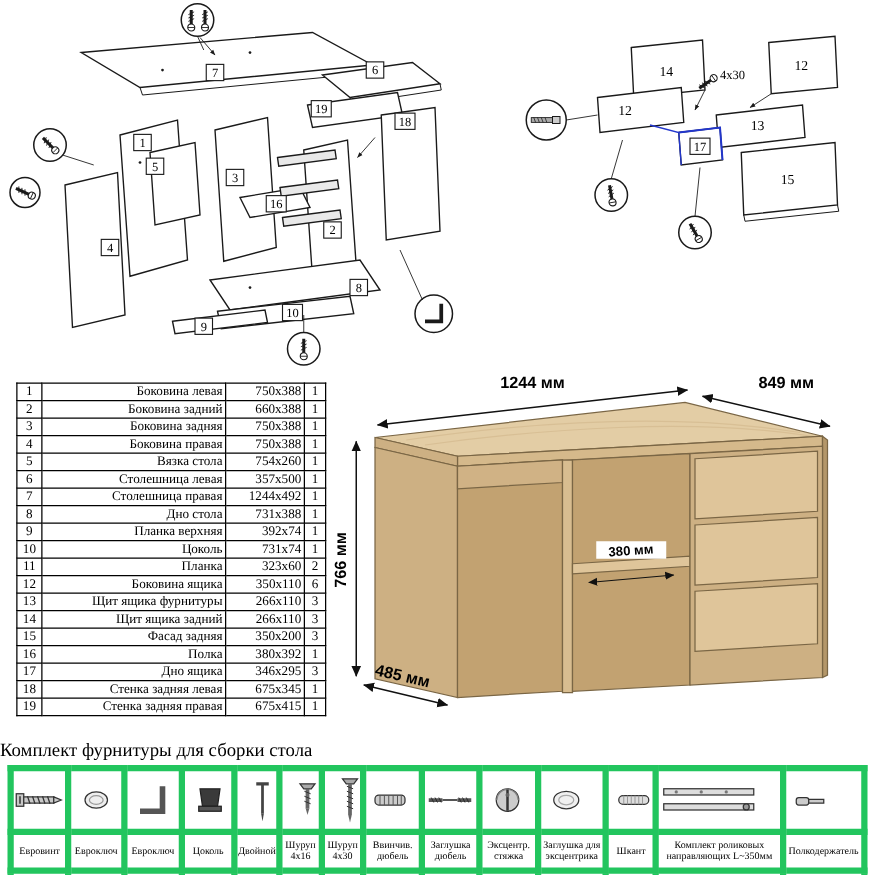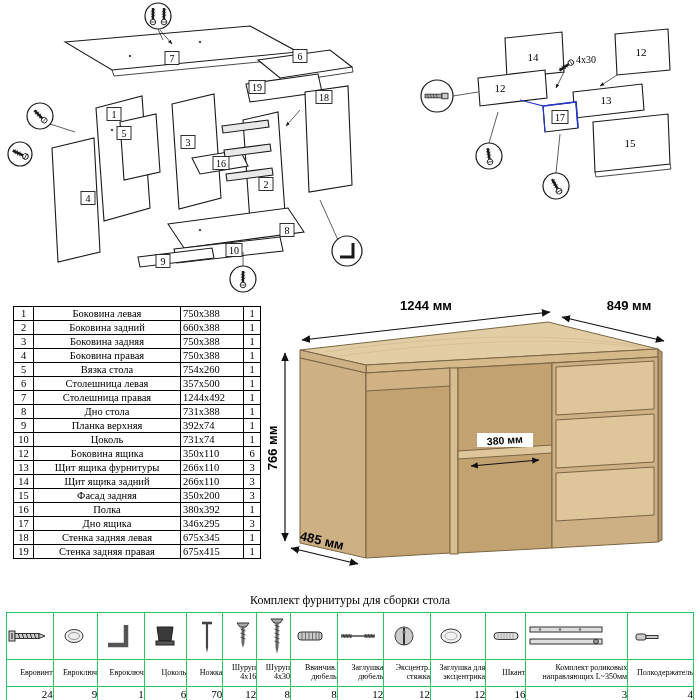--- a/index.html
+++ b/index.html
@@ -9,26 +9,26 @@
   .desk-svg{position:absolute;left:255px;top:296px;}
   .plbl rect{fill:#fff;stroke:#1a1a1a;stroke-width:.9;}
   .plbl text{font:10px "Liberation Serif",serif;fill:#000;stroke:none;text-anchor:middle;}
   .pnum{font:11px "Liberation Serif",serif;fill:#000;stroke:none;text-anchor:middle;}
   .pnum-s{font:10px "Liberation Serif",serif;fill:#000;stroke:none;}
   .dim-text{font:bold 13px "Liberation Sans",sans-serif;fill:#000;stroke:none;}
   .dim-text-s{font:bold 10.5px "Liberation Sans",sans-serif;fill:#000;stroke:none;}
   .parts-table{position:absolute;left:13px;top:306px;border-collapse:collapse;background:#fff;}
   .parts-table td{border:1px solid #000;font-size:10.5px;height:13px;padding:0 2px;line-height:1.05;white-space:nowrap;}
   .c-num{width:15px;text-align:center;}
-  .c-name{width:142px;text-align:center;}
-  .c-size{width:58px;text-align:left;}
+  .c-name{width:142px;text-align:right;}
+  .c-size{width:58px;text-align:right;}
   .c-qty{width:12px;text-align:center;}
-  .hw-title{position:absolute;left:0;top:593px;width:100%;text-align:center;font-size:12px;}
+  .hw-title{position:absolute;left:0;top:593px;width:100%;font-size:15px;}
   .hw-table{position:absolute;left:6px;top:612px;width:688px;border-collapse:collapse;table-layout:fixed;}
-  .hw-table td{border:1px solid #22c55e;text-align:right;vertical-align:middle;padding:0;overflow:hidden;}
+  .hw-table td{border:5px solid #22c55e;text-align:center;vertical-align:middle;padding:0;overflow:hidden;}
   .hw-icon-cell{height:46px;}
   .hw-name{font-size:8px;line-height:1.1;height:26px;padding:0 1px;}
   .hw-qty{font-size:11px;height:14px;}
 </style>
 </head>
 <body>
 
 <div class="page">
 
   <svg class="top-svg" width="700" height="300" viewBox="0 0 700 300">
@@ -251,20 +251,26 @@
           <td class="c-size">392x74</td>
           <td class="c-qty">1</td>
         </tr>
       <tr>
           <td class="c-num">10</td>
           <td class="c-name">Цоколь</td>
           <td class="c-size">731x74</td>
           <td class="c-qty">1</td>
         </tr>
       <tr>
+          <td class="c-num">11</td>
+          <td class="c-name">Планка</td>
+          <td class="c-size">323x60</td>
+          <td class="c-qty">2</td>
+        </tr>
+      <tr>
           <td class="c-num">12</td>
           <td class="c-name">Боковина ящика</td>
           <td class="c-size">350x110</td>
           <td class="c-qty">6</td>
         </tr>
       <tr>
           <td class="c-num">13</td>
           <td class="c-name">Щит ящика фурнитуры</td>
           <td class="c-size">266x110</td>
           <td class="c-qty">3</td>
@@ -513,21 +519,21 @@
               <rect x="8" y="19" width="10" height="6" rx="2" fill="#ccc" stroke="#333"></rect>
               <rect x="18" y="20.5" width="12" height="3" fill="#ccc" stroke="#333"></rect>
             </svg>
         </td>
       </tr>
       <tr>
         <td class="hw-name">Евровинт</td>
         <td class="hw-name">Евроключ</td>
         <td class="hw-name">Евроключ</td>
         <td class="hw-name">Цоколь</td>
-        <td class="hw-name">Ножка</td>
+        <td class="hw-name">Двойной</td>
         <td class="hw-name">Шуруп 4x16</td>
         <td class="hw-name">Шуруп 4x30</td>
         <td class="hw-name">Ввинчив. дюбель</td>
         <td class="hw-name">Заглушка дюбель</td>
         <td class="hw-name">Эксцентр. стяжка</td>
         <td class="hw-name">Заглушка для эксцентрика</td>
         <td class="hw-name">Шкант</td>
         <td class="hw-name">Комплект роликовых направляющих L~350мм</td>
         <td class="hw-name">Полкодержатель</td>
       </tr>

